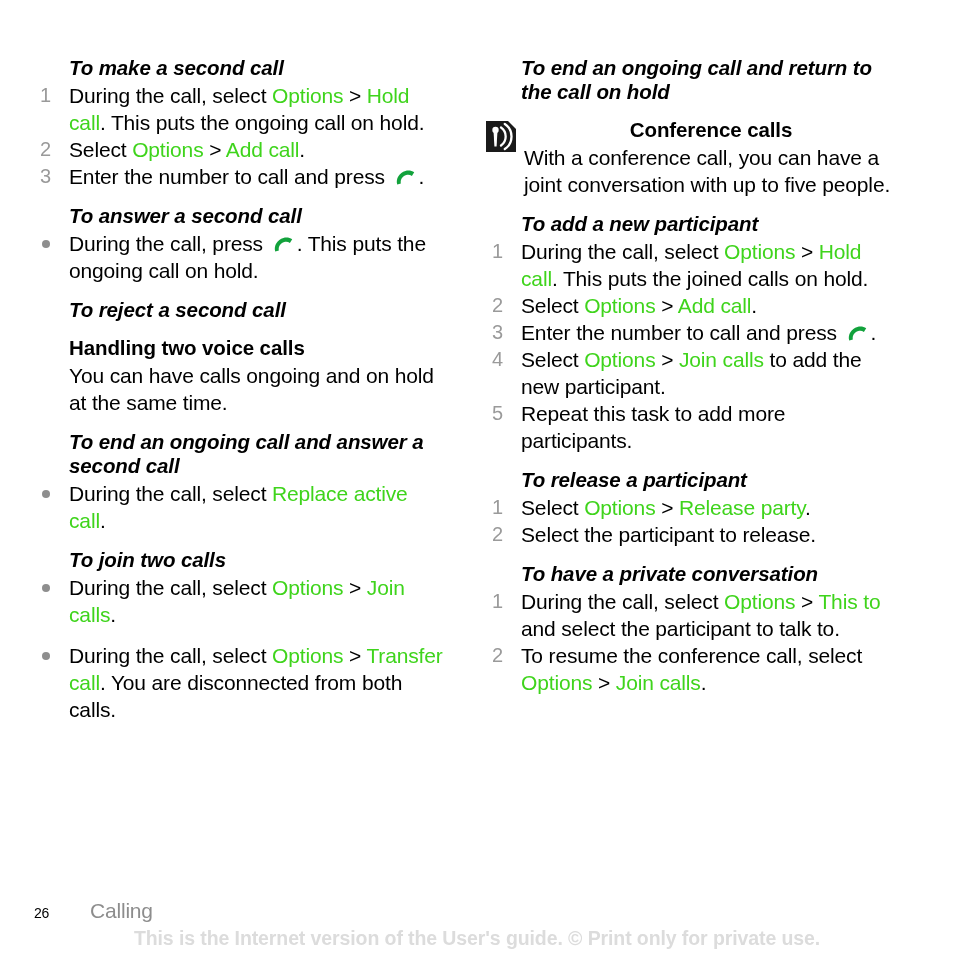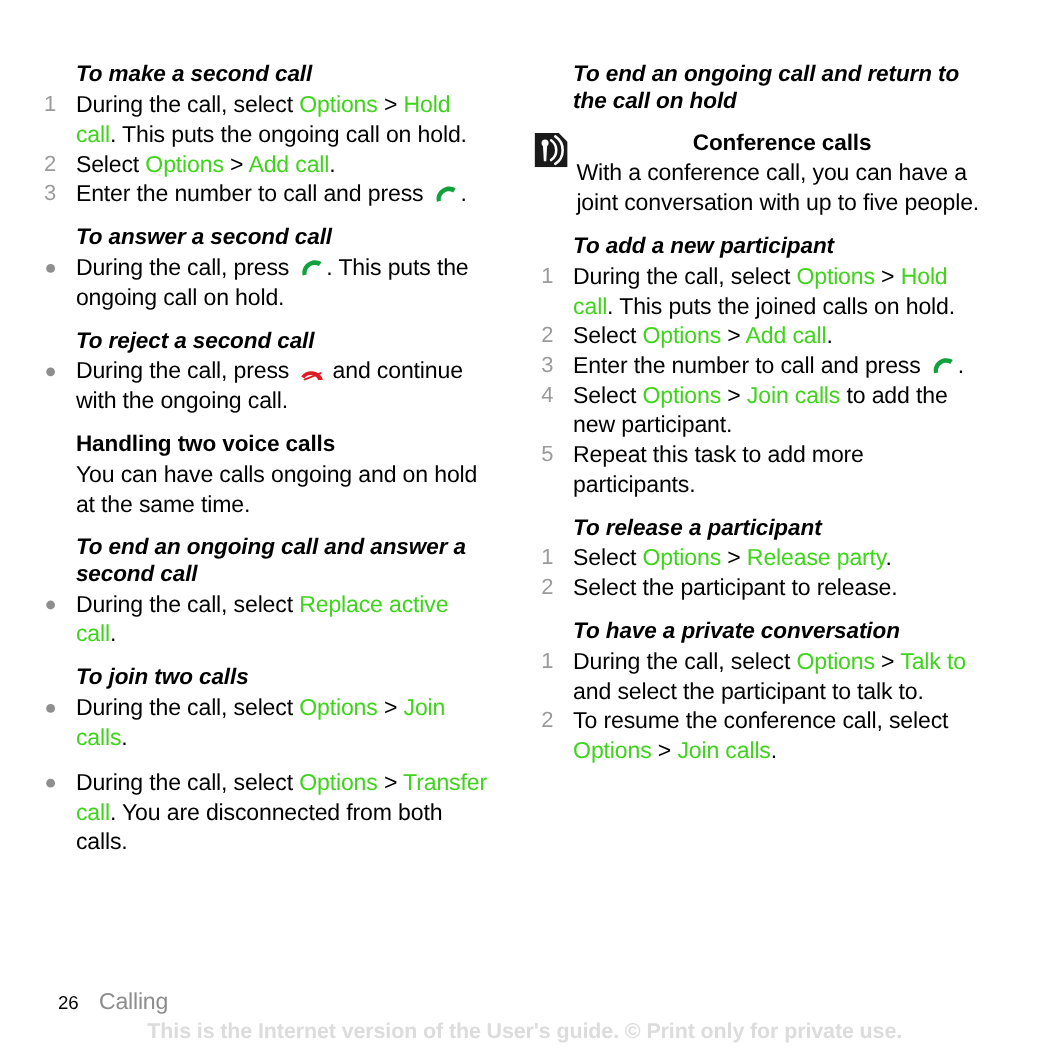--- a/index.html
+++ b/index.html
@@ -136,26 +136,25 @@
     position: absolute;
     left: 34px;
     bottom: 20px;
     width: 886px;
   }
   .footer-line {
     display: flex;
     align-items: baseline;
   }
   .page-num {
-    font-size: 17px;
+    font-size: 14px;
     font-weight: normal;
     color: #000;
     width: 56px;
     letter-spacing: -0.2px;
-    text-align: center;
   }
   .page-chapter {
     font-size: 21px;
     color: #8d8d8d;
     letter-spacing: -0.2px;
   }
   .watermark {
     margin-top: 4px;
     text-align: center;
     font-size: 19.5px;
@@ -184,26 +183,20 @@
         <div class="block">
           <h3 class="proc-heading">To answer a second call</h3>
           <ul class="steps">
             <li><span class="marker-bullet"></span><span>During the call, press </span><span class="keyicon"><svg viewBox="0 0 24 17" width="24" height="17" xmlns="http://www.w3.org/2000/svg">
                   <path d="M3.2 15.4 C1.6 9.8 5.4 3.6 11.4 2.0 C14.6 1.1 17.8 1.7 20.2 3.3 L17.9 6.9 C16.2 5.9 14.2 5.6 12.3 6.1 C8.4 7.2 6.0 11.0 6.9 14.6 Z" fill="#12a23c"></path>
                 </svg></span><span>. This puts the ongoing call on hold.</span></li>
           </ul>
         </div>
         <div class="block">
           <h3 class="proc-heading">To reject a second call</h3>
-          <ul class="steps">
-            <li><span class="marker-bullet"></span><span>During the call, press </span><span class="keyicon"><svg viewBox="0 0 24 17" width="24" height="17" xmlns="http://www.w3.org/2000/svg">
-                  <path d="M1.8 13.3 C5.0 8.6 11.4 7.1 16.4 9.9 C19.0 11.4 20.8 13.7 21.6 16.2 L17.4 16.7 C16.8 15.1 15.6 13.7 14.0 12.8 C10.8 11.0 6.7 11.9 4.6 14.9 Z" fill="#e01b24"></path>
-                  <path d="M4.2 16.4 L20.2 10.0" stroke="#e01b24" stroke-width="1.7" fill="none"></path>
-                </svg></span><span> and continue with the ongoing call.</span></li>
-          </ul>
         </div>
         <div class="block">
           <h3 class="sec-heading">Handling two voice calls</h3>
           <p class="para">You can have calls ongoing and on hold at the same time.</p>
         </div>
         <div class="block">
           <h3 class="proc-heading">To end an ongoing call and answer a second call</h3>
           <ul class="steps">
             <li><span class="marker-bullet"></span><span>During the call, select </span><span class="ui">Replace active call</span><span>.</span></li>
           </ul>
@@ -250,21 +243,21 @@
         <div class="block">
           <h3 class="proc-heading">To release a participant</h3>
           <ol class="steps">
             <li><span class="marker-num">1</span><span>Select </span><span class="ui">Options</span><span> &gt; </span><span class="ui">Release party</span><span>.</span></li>
             <li><span class="marker-num">2</span><span>Select the participant to release.</span></li>
           </ol>
         </div>
         <div class="block">
           <h3 class="proc-heading">To have a private conversation</h3>
           <ol class="steps">
-            <li><span class="marker-num">1</span><span>During the call, select </span><span class="ui">Options</span><span> &gt; </span><span class="ui">Talk to</span><span> and select the participant to talk to.</span></li>
+            <li><span class="marker-num">1</span><span>During the call, select </span><span class="ui">Options</span><span> &gt; </span><span class="ui">This to</span><span> and select the participant to talk to.</span></li>
             <li><span class="marker-num">2</span><span>To resume the conference call, select </span><span class="ui">Options</span><span> &gt; </span><span class="ui">Join calls</span><span>.</span></li>
           </ol>
         </div>
       </div>
   </div>
 
   <div class="footer">
     <div class="footer-line">
       <span class="page-num">26</span>
       <span class="page-chapter">Calling</span>

